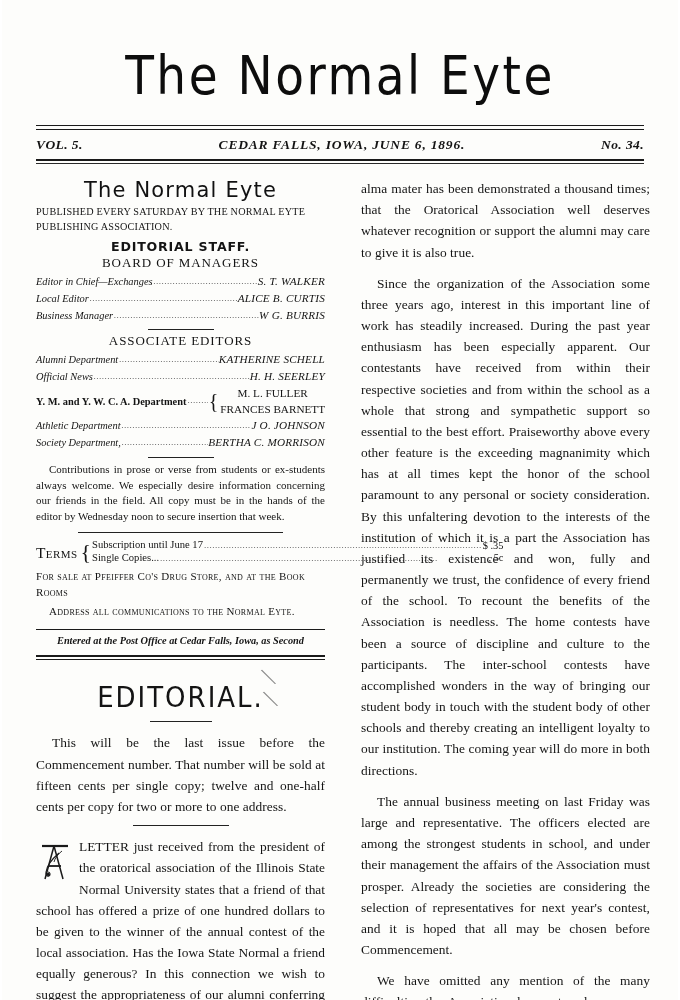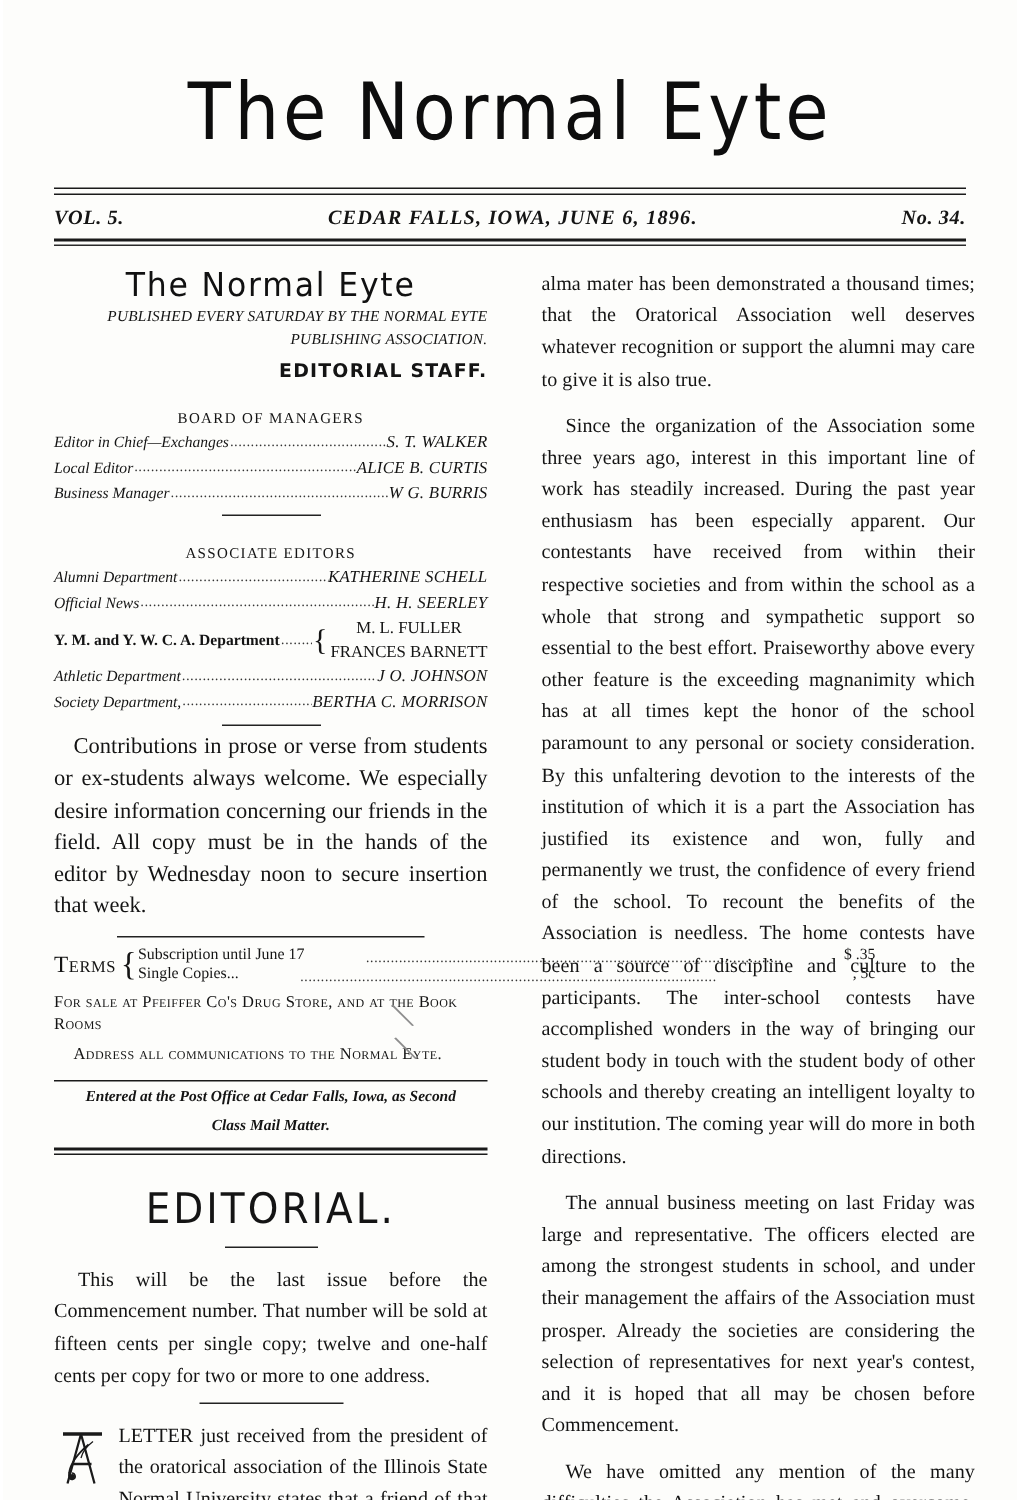--- a/index.html
+++ b/index.html
@@ -74,40 +74,39 @@
   .staff-title {
     text-align: center;
     font-family: "DejaVu Sans", sans-serif;
     font-size: 21px;
     letter-spacing: 1.2px;
     color: #111;
     margin-bottom: 3px;
     transform: scaleY(1.05);
   }
   .pub-line {
-    text-align: right;
-    font-style: italic;
+    text-align: left;
     font-size: 10.2px;
     letter-spacing: 0.2px;
     line-height: 1.32;
     margin-top: 2px;
   }
   .staff-head {
-    text-align: right;
+    text-align: center;
     font-family: "DejaVu Sans", sans-serif;
     font-weight: bold;
     font-size: 12.6px;
     letter-spacing: 0.8px;
     margin-top: 5px;
   }
   .sub-head {
     text-align: center;
-    font-size: 10px;
+    font-size: 13px;
     letter-spacing: 0.9px;
-    margin-top: 20px;
+    margin-top: 1px;
     margin-bottom: 2px;
   }
   .staff-row {
     display: flex;
     align-items: baseline;
     font-size: 10.4px;
     line-height: 1.5;
     white-space: nowrap;
     font-style: italic;
   }
@@ -155,21 +154,21 @@
     margin: 6px auto 3px auto;
   }
   .mid-rule {
     width: 205px;
     height: 0;
     border-top: 1.1px solid #222;
     margin: 8px auto 6px auto;
   }
 
   .body-sm {
-    font-size: 15px;
+    font-size: 11px;
     line-height: 1.42;
     text-align: justify;
     margin-top: 4px;
   }
   .body-sm.indent { text-indent: 13px; }
   .sc { font-variant: small-caps; font-size: 11px; letter-spacing: 0.3px; }
 
   
   .terms-block {
     display: flex;
@@ -184,25 +183,24 @@
     line-height: 1;
   }
   .terms-brace {
     font-size: 22px;
     line-height: 0.85;
     margin: 0 1px 0 3px;
   }
   .terms-lines { flex: 1 1 auto; }
   .terms-line {
     display: flex;
-    align-items: flex-end;
+    align-items: center;
     font-size: 10.6px;
     line-height: 1.22;
     white-space: nowrap;
-    gap: 40px;
   }
   .terms-line .lbl { flex: 0 0 auto; }
   .terms-line .dots {
     flex: 1 1 auto;
     overflow: hidden;
     font-size: 9px;
     letter-spacing: 0.5px;
     color: #333;
     padding: 0 1px;
   }
@@ -385,21 +383,20 @@
             <span class="amt">, 5c</span>
           </span>
         </span>
       </div>
 
       <div class="body-sm sc" style="text-align:left;">For sale at Pfeiffer Co's Drug Store, and at the Book Rooms</div>
       <div class="body-sm indent sc">Address all communications to the Normal Eyte.</div>
 
       <div class="rule-box-top"></div>
       <div class="entered">Entered at the Post Office at Cedar Falls, Iowa, as Second</div>
-      <div class="entered">Class Mail Matter.</div>
       <div class="rule-box-bottom"></div>
 
       <div class="editorial-head">EDITORIAL.</div>
       <div class="editorial-rule"></div>
 
       <div class="body-lg indent">This will be the last issue before the Commencement number. That number will be sold at fifteen cents per single copy; twelve and one-half cents per copy for two or more to one address.</div>
 
       <div class="para-rule"></div>
 
       <div class="dropcap-para">

